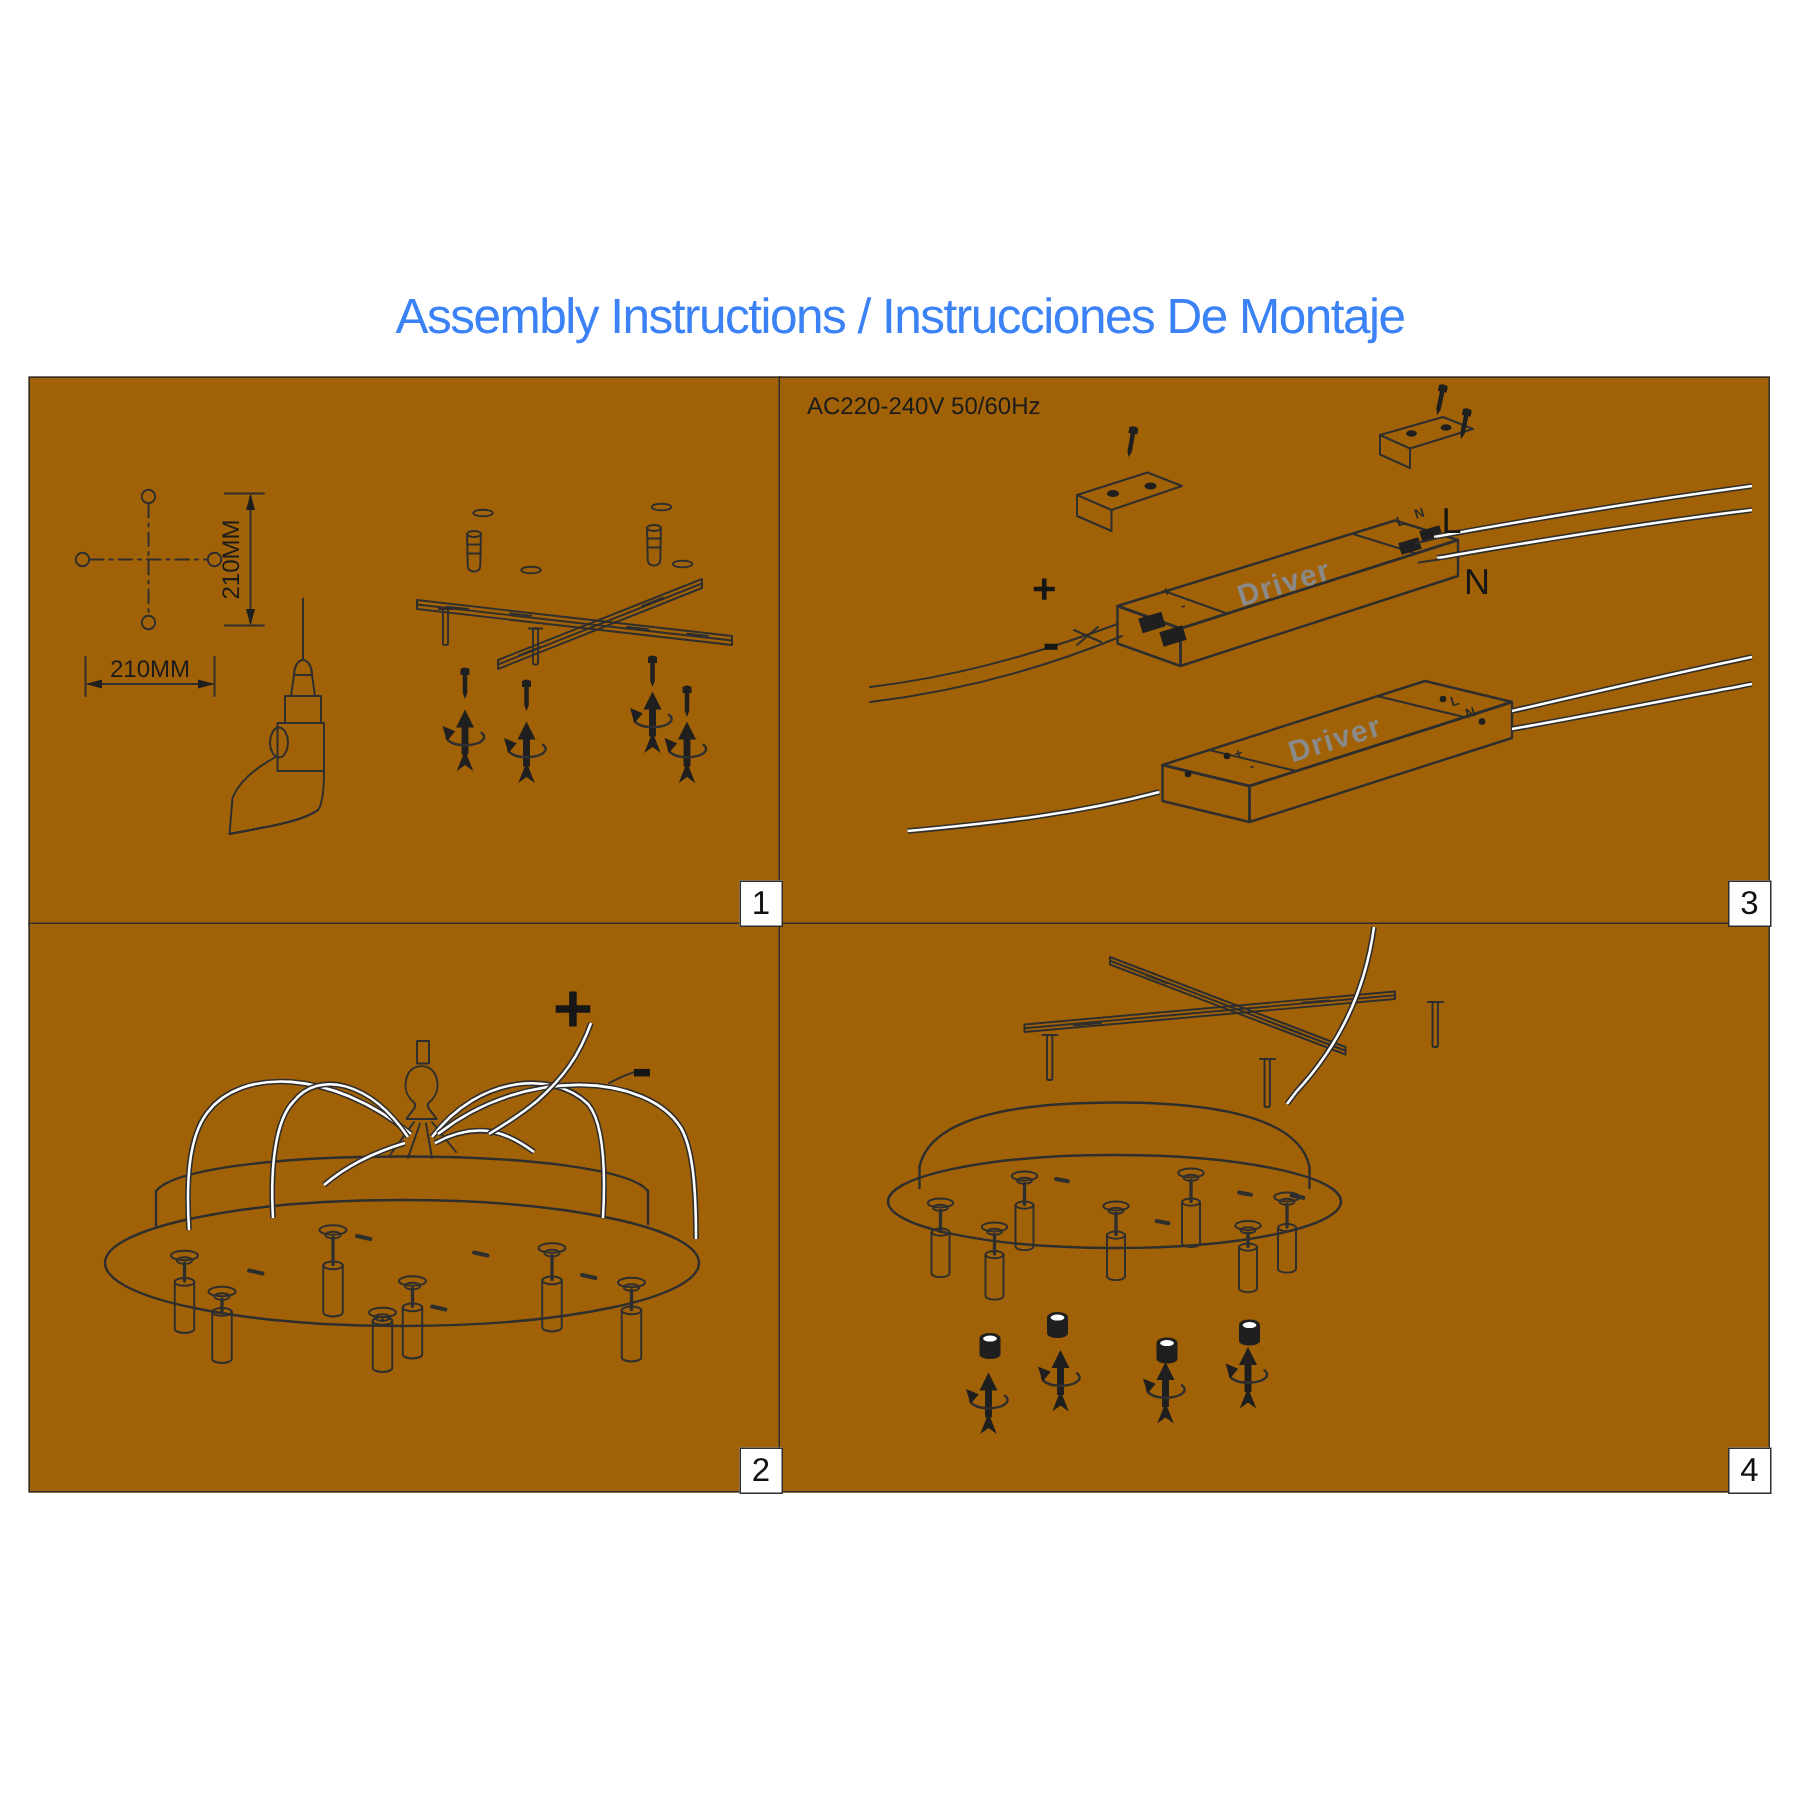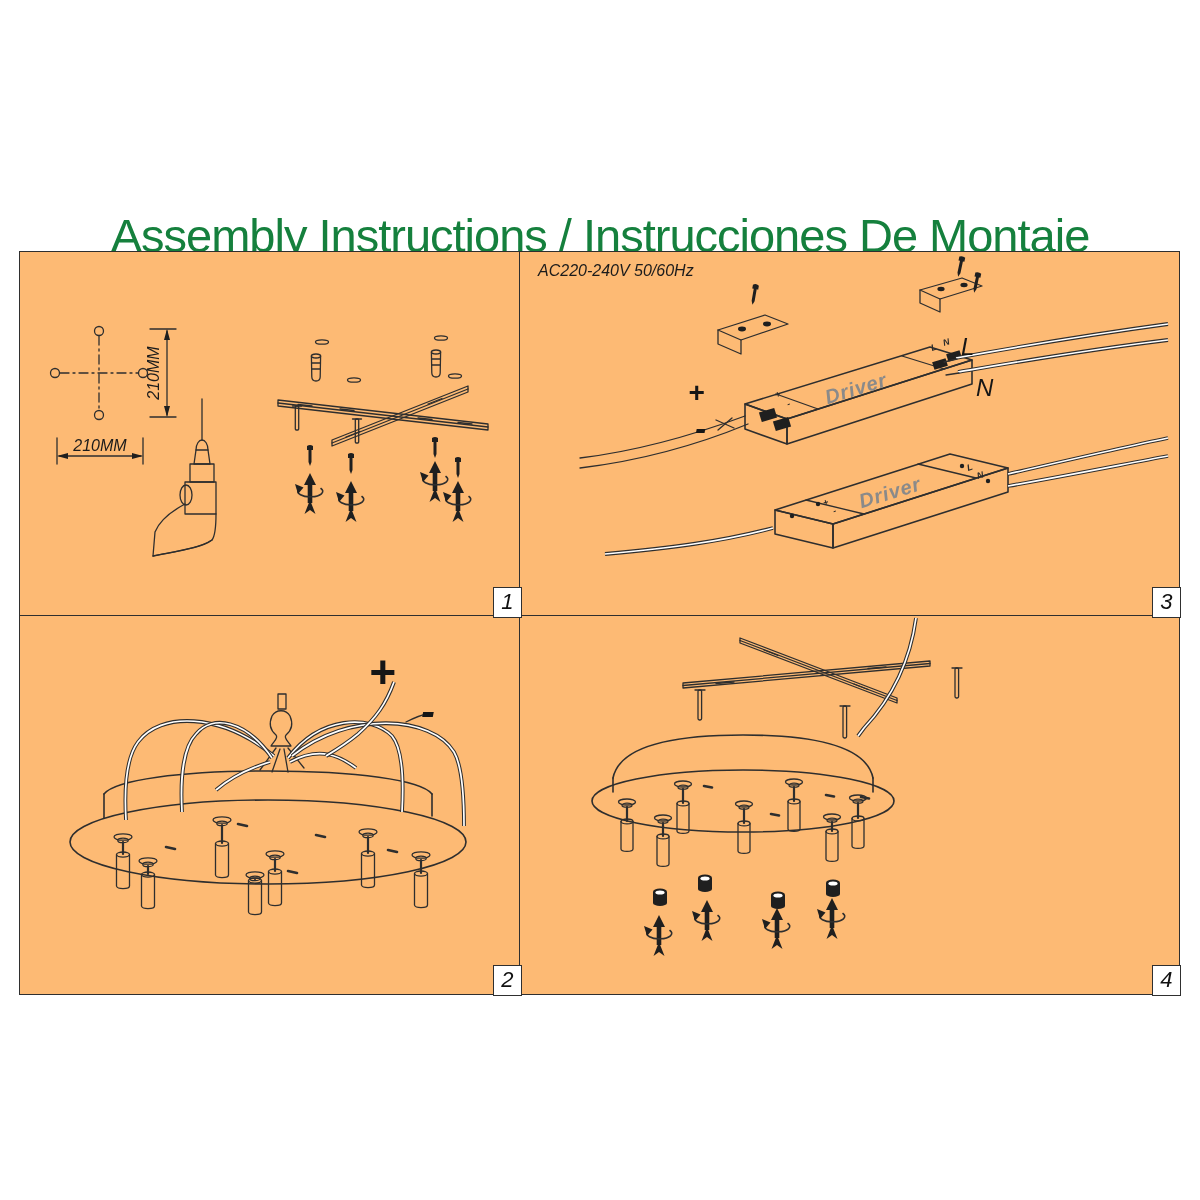--- a/index.html
+++ b/index.html
@@ -1,19 +1,19 @@
 <!DOCTYPE html>
 <html><head>
 <meta charset="utf-8">
 <style>
   html,body{margin:0;padding:0;background:#fff;}
   body{width:1200px;height:1200px;position:relative;font-family:"Liberation Sans",sans-serif;color:#1b1b1b;overflow:hidden;}
-  .title{position:absolute;left:0;top:208px;width:1200px;text-align:center;font-size:47px;font-weight:500;letter-spacing:-1px;color:#15803d;white-space:nowrap;}
+  .title{position:absolute;left:0;top:192px;width:1200px;text-align:center;font-size:33px;font-weight:500;letter-spacing:-1px;color:#3b82f6;white-space:nowrap;}
   .grid{position:absolute;left:19px;top:251px;width:1161px;height:744px;}
-  .panel{position:absolute;border:1.8px solid #2f2f2f;box-sizing:border-box;background:#fdba74;font-style:italic;}
+  .panel{position:absolute;border:1.8px solid #2f2f2f;box-sizing:border-box;background:#a16207;}
   .p1{left:0;top:0;width:502px;height:366px;}
   .p3{left:500px;top:0;width:661px;height:366px;}
   .p2{left:0;top:364px;width:502px;height:380px;}
   .p4{left:500px;top:364px;width:661px;height:380px;}
   .num{position:absolute;right:-1.8px;bottom:-1.8px;width:27px;height:29px;border:1.7px solid #2f2f2f;background:#fff;display:flex;align-items:center;justify-content:center;font-size:22px;font-weight:500;color:#111;z-index:3;}
   svg{display:block;}
   svg text{font-family:"Liberation Sans",sans-serif;}
   .ln{fill:none;stroke:#2e2e2e;stroke-width:1.3;stroke-linecap:round;stroke-linejoin:round;}
   .ln2{fill:none;stroke:#2e2e2e;stroke-width:1.6;stroke-linecap:round;stroke-linejoin:round;}
   .stem{stroke:#2e2e2e;stroke-width:2.2;stroke-linecap:round;}

